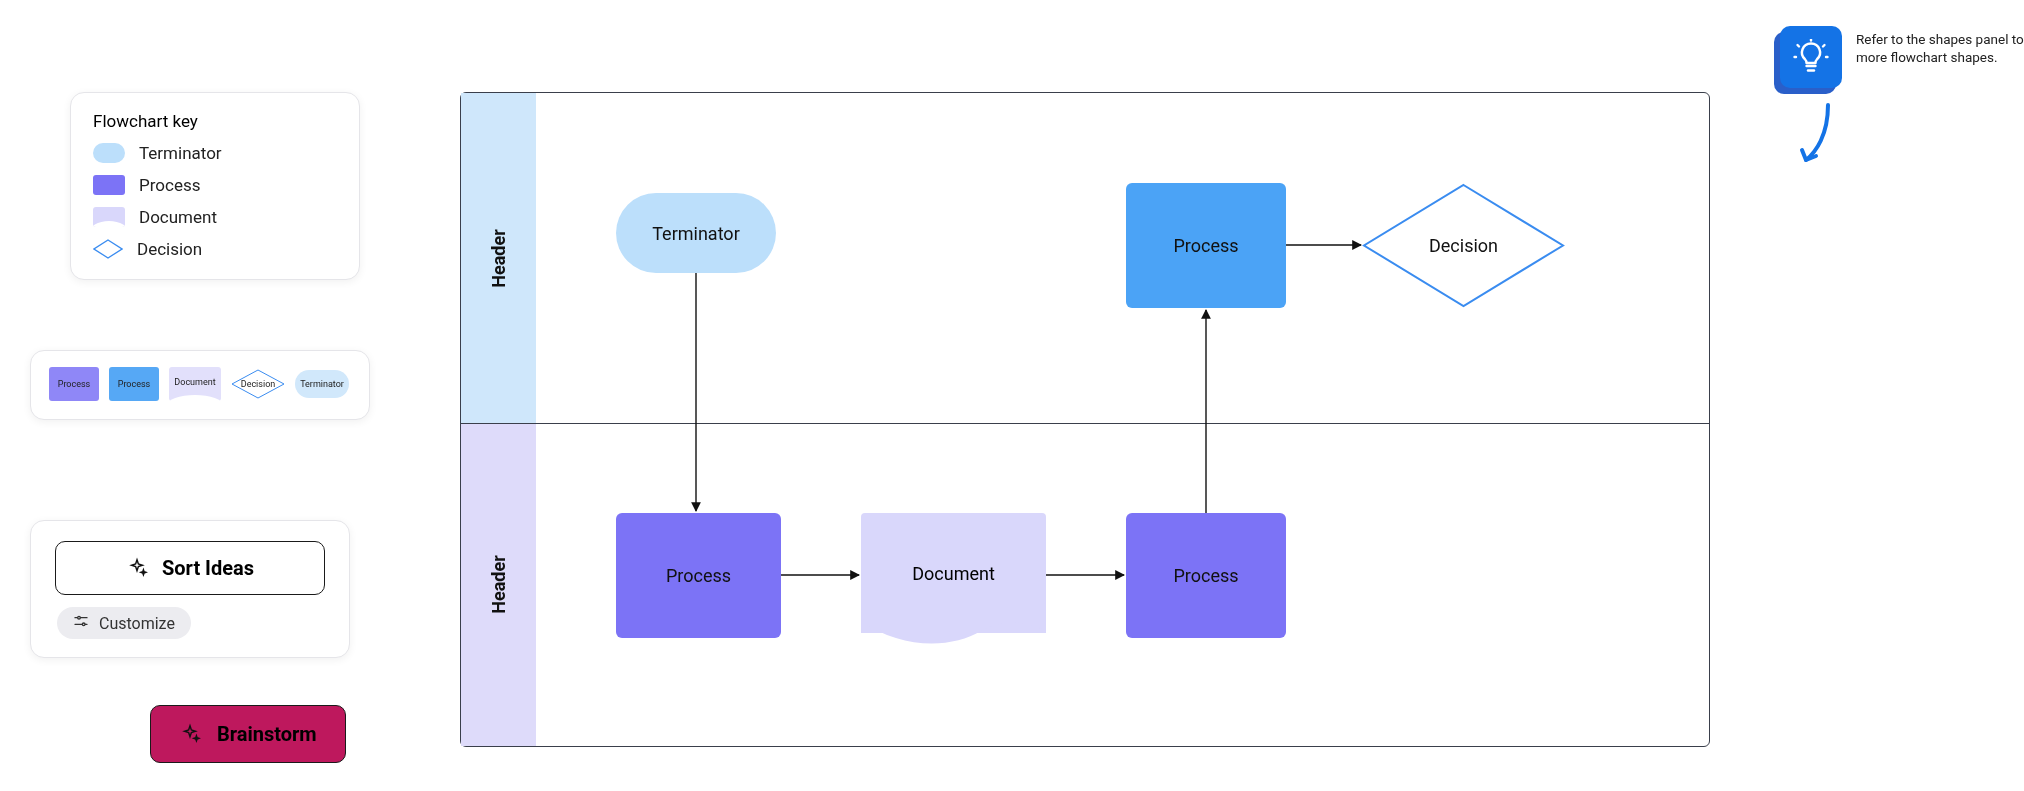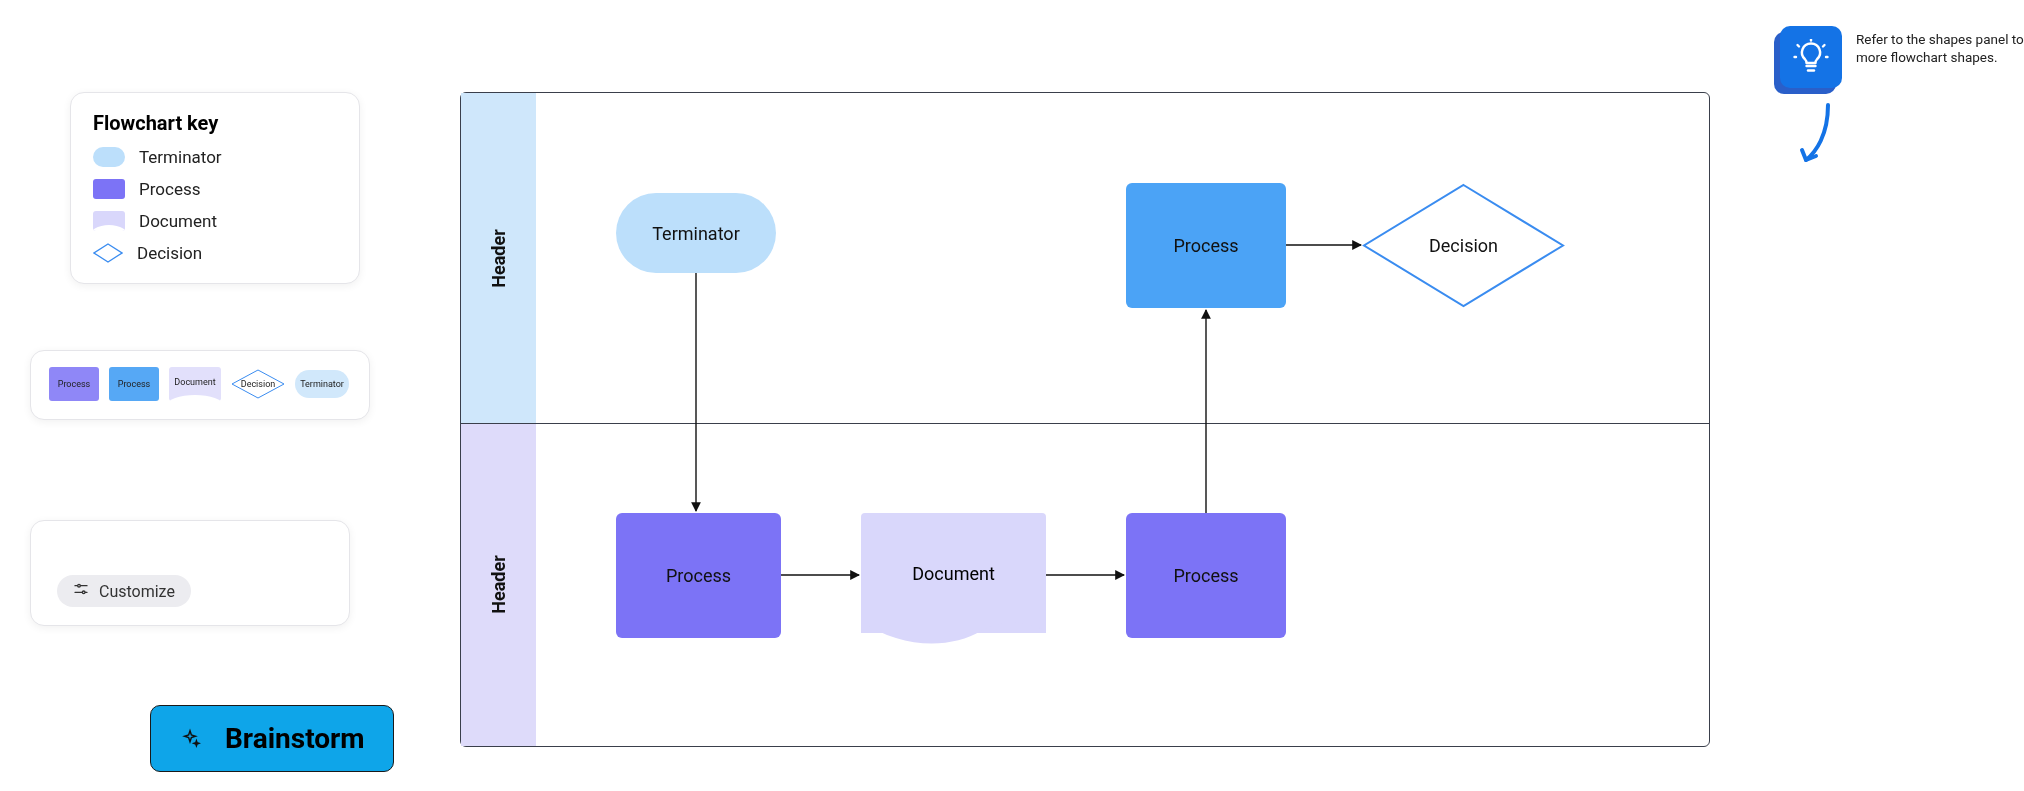--- a/index.html
+++ b/index.html
@@ -16,21 +16,21 @@
   .panel {
     position: absolute;
     background: #fff;
     border: 1px solid #e5e5e9;
     border-radius: 14px;
     box-shadow: 0 2px 8px rgba(0,0,0,0.06);
   }
 
   
   .key-panel { left: 70px; top: 92px; width: 290px; padding: 18px 22px 20px; }
-  .key-title { font-size: 20px; font-weight: 700; margin-bottom: 8px; }
+  .key-title { font-size: 17px; font-weight: 400; margin-bottom: 8px; }
   .key-row { display: flex; align-items: center; gap: 14px; margin-top: 12px; }
   .key-swatch { width: 32px; height: 20px; flex: 0 0 32px; }
   .sw-term { background:#bcdffb; border-radius:10px; }
   .sw-proc { background:#7c73f6; border-radius:3px; }
   .sw-doc  { background:#d9d7fb; border-radius:3px; position:relative; overflow:hidden; }
   .sw-doc::after{
     content:""; position:absolute; left:-4px; right:-4px; bottom:-6px; height:12px;
     background:#fff; border-radius:50% 50% 0 0 / 100% 100% 0 0;
   }
   .sw-dec  { width:30px; height:20px; flex:0 0 30px; position:relative; }
@@ -57,33 +57,33 @@
   
   .sort-panel { left:30px; top:520px; width:320px; padding:20px 18px 18px; }
   .sort-btn {
     display:flex; align-items:center; justify-content:center; gap:14px;
     border:1.5px solid #1a1a1a; border-radius:10px;
     padding:14px 18px; font-size:20px; font-weight:700;
     cursor:pointer; background:#fff; width:270px; margin:0 auto;
   }
   .cust-pill {
     display:inline-flex; align-items:center; gap:10px;
-    margin-top:34px; margin-left:8px;
+    margin-top:12px; margin-left:8px;
     background:#ececf0; border-radius:20px; padding:6px 16px;
     font-size:16px; color:#333;
   }
   .sparkle-icon svg { display:block; }
 
   
   .brainstorm-btn {
     position:absolute; left:150px; top:705px;
-    display:flex; align-items:center; gap:24px;
+    display:flex; align-items:center; gap:16px;
     border:1.5px solid #1a1a1a; border-radius:10px;
-    padding:16px 28px; font-size:28px; font-weight:700;
-    background:#0ea5e9; cursor:pointer;
+    padding:16px 28px; font-size:20px; font-weight:700;
+    background:#be185d; cursor:pointer;
   }
 
   
   .swimlane {
     position:absolute; left:460px; top:92px; width:1250px; height:655px;
     border:1.5px solid #3a3f4b; border-radius:6px; background:#fff;
   }
   .lane-header-col {
     position:absolute; left:0; top:0; bottom:0; width:75px;
     border-right:1.5px solid #3a3f4b;
@@ -200,20 +200,29 @@
         </svg>
       <span style="position:relative;z-index:1">Decision</span>
     </div>
     <div class="bank-shape bank-term">
         <span>Terminator</span>
       </div>
   </div>
 </div>
 
 <div class="panel sort-panel">
+  <div class="sort-btn">
+    <span class="sparkle-icon">
+      <svg width="22" height="22" viewBox="0 0 24 24" fill="none" stroke="#111" stroke-width="1.6" stroke-linecap="round">
+        <path d="M12 3l1.5 4.5L18 9l-4.5 1.5L12 15l-1.5-4.5L6 9l4.5-1.5z"></path>
+        <path d="M19 14l.7 2 2 .7-2 .7-.7 2-.7-2-2-.7 2-.7z"></path>
+      </svg>
+    </span>
+    <span>Sort Ideas</span>
+  </div>
   <div class="cust-pill">
     <span>
       <svg width="16" height="16" viewBox="0 0 24 24" fill="none" stroke="#333" stroke-width="2" stroke-linecap="round">
         <line x1="3" y1="7" x2="21" y2="7"></line>
           <circle cx="9" cy="7" r="2" fill="#ececf0"></circle>
         <line x1="3" y1="17" x2="21" y2="17"></line>
           <circle cx="16" cy="17" r="2" fill="#ececf0"></circle>
       </svg>
     </span>
     <span>Customize</span>

